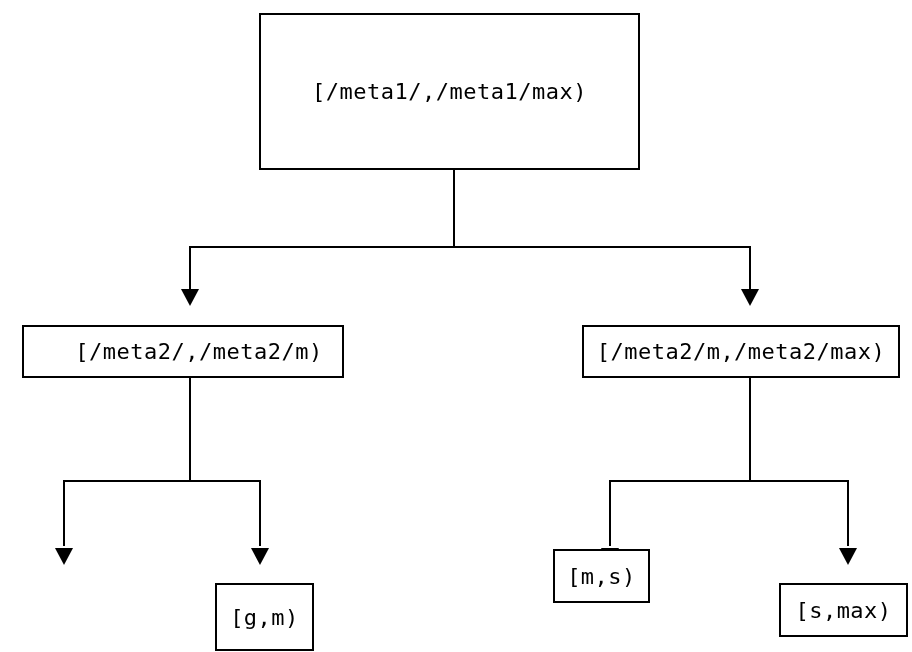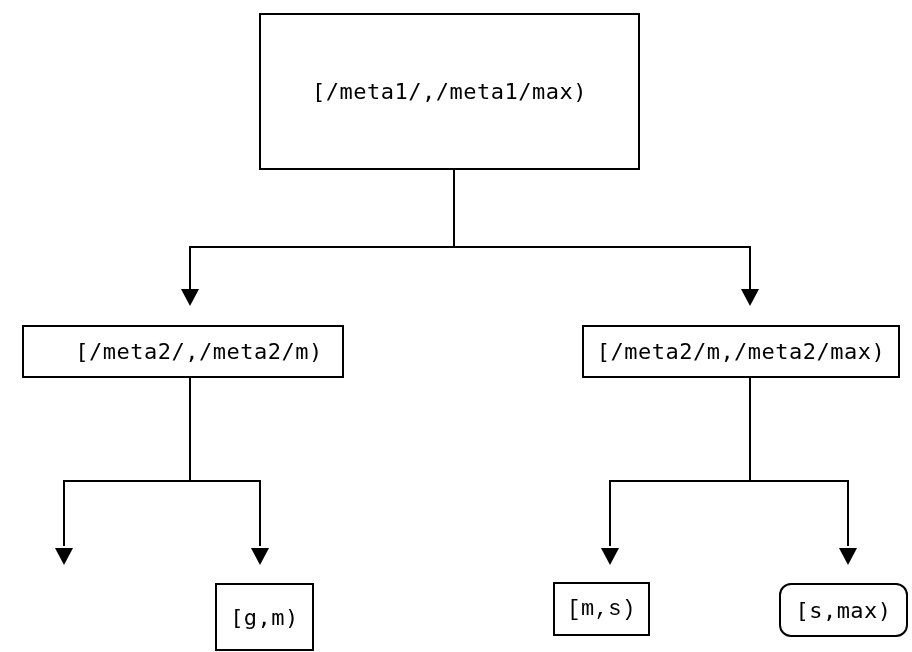--- a/index.html
+++ b/index.html
@@ -40,22 +40,22 @@
     border-right: 9px solid transparent;
     border-top: 17px solid var(--line-color, #000000);
   }
 
   
   #n-root  { left: 259px; top: 13px;  width: 381px; height: 157px; align-items: center; }
   #n-left  { left: 22px;  top: 325px; width: 322px; height: 53px; padding-left: 32px;  }
   #n-right { left: 582px; top: 325px; width: 318px; height: 53px; justify-content: center;  }
   #n-ag    { left: 7px;   top: 583px; width: 101px; height: 54px;  }
   #n-gm    { left: 215px; top: 583px; width: 99px;  height: 68px;  }
-  #n-ms    { left: 553px; top: 582px; width: 97px;  height: 54px; font-family: Liberation Mono, monospace;  }
-  #n-smax  { left: 779px; top: 583px; width: 129px; height: 54px; border-radius: 12px;  }
+  #n-ms    { left: 553px; top: 549px; width: 97px;  height: 54px;  }
+  #n-smax  { left: 779px; top: 583px; width: 129px; height: 54px;  }
 
   
   #e-root-stem   { left: 453px; top: 170px; width: 2px;   height: 78px; }
   #e-root-hbar   { left: 189px; top: 246px; width: 562px; height: 2px;  }
   #e-root-dropl  { left: 189px; top: 246px; width: 2px;   height: 44px; }
   #e-root-dropr  { left: 749px; top: 246px; width: 2px;   height: 44px; }
   #a-root-l      { left: 181px; top: 289px; }
   #a-root-r      { left: 741px; top: 289px; }
 
   

